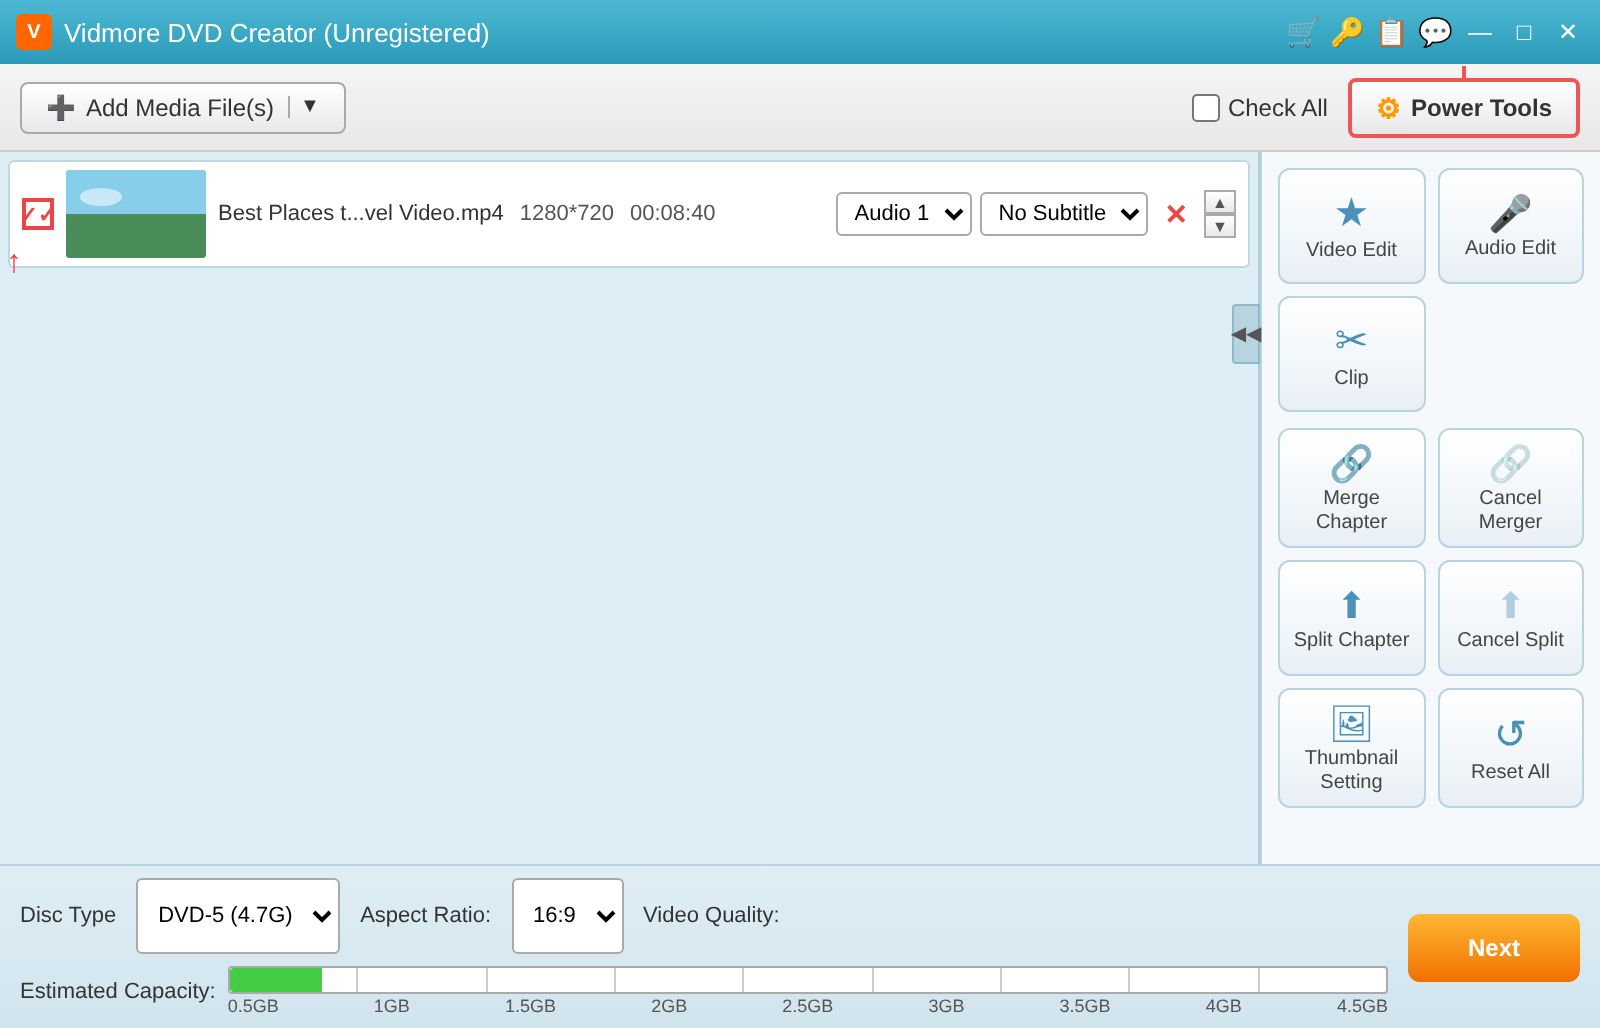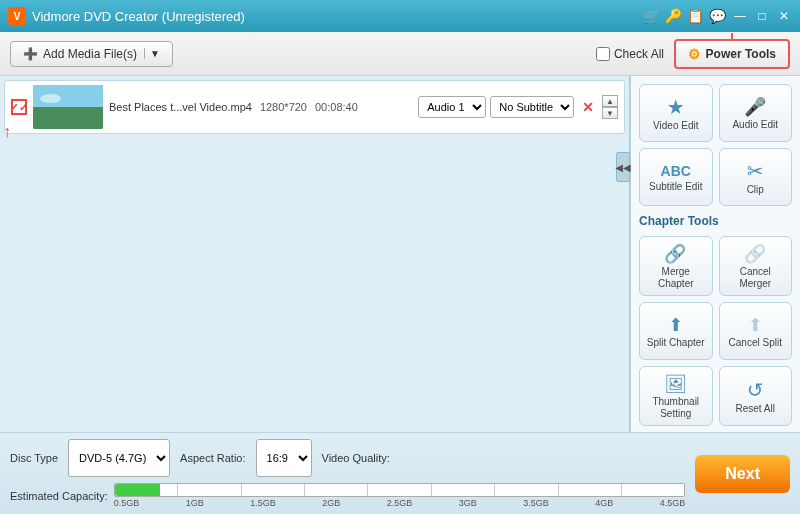--- a/index.html
+++ b/index.html
@@ -315,21 +315,21 @@
       left: 0; top: 0; bottom: 0;
       width: 8%;
       background: #44cc44;
       border-radius: 2px 0 0 2px;
     }
     .next-btn {
       background: linear-gradient(to bottom, #ffb833, #f07000);
       border: none;
       border-radius: 6px;
       color: white;
-      font-size: 16px;
+      font-size: 12px;
       font-weight: bold;
       padding: 10px 30px;
       cursor: pointer;
       margin-left: 10px;
       white-space: nowrap;
       align-self: center;
     }
     .bottom-row {
       display: flex;
       align-items: center;
@@ -418,30 +418,25 @@
       <div class="tools-grid">
         <button class="tool-btn">
           <span class="tool-icon">★</span>
           <span class="tool-label">Video Edit</span>
         </button>
         <button class="tool-btn">
           <span class="tool-icon" style="font-size:18px;">🎤</span>
           <span class="tool-label">Audio Edit</span>
         </button>
         <button class="tool-btn">
-          <span class="tool-icon" style="font-size:14px; font-weight:bold; color:#4a90b8;">ABC</span>
-          <span class="tool-label">Subtitle Edit</span>
-        </button>
-        <button class="tool-btn">
           <span class="tool-icon">✂</span>
           <span class="tool-label">Clip</span>
         </button>
       </div>
 
-      <div class="tools-section-title">Chapter Tools</div>
       <div class="tools-grid">
         <button class="tool-btn">
           <span class="tool-icon" style="font-size:18px;">🔗</span>
           <span class="tool-label">Merge Chapter</span>
         </button>
         <button class="tool-btn">
           <span class="tool-icon" style="font-size:18px; opacity:0.4;">🔗</span>
           <span class="tool-label">Cancel Merger</span>
         </button>
         <button class="tool-btn">

